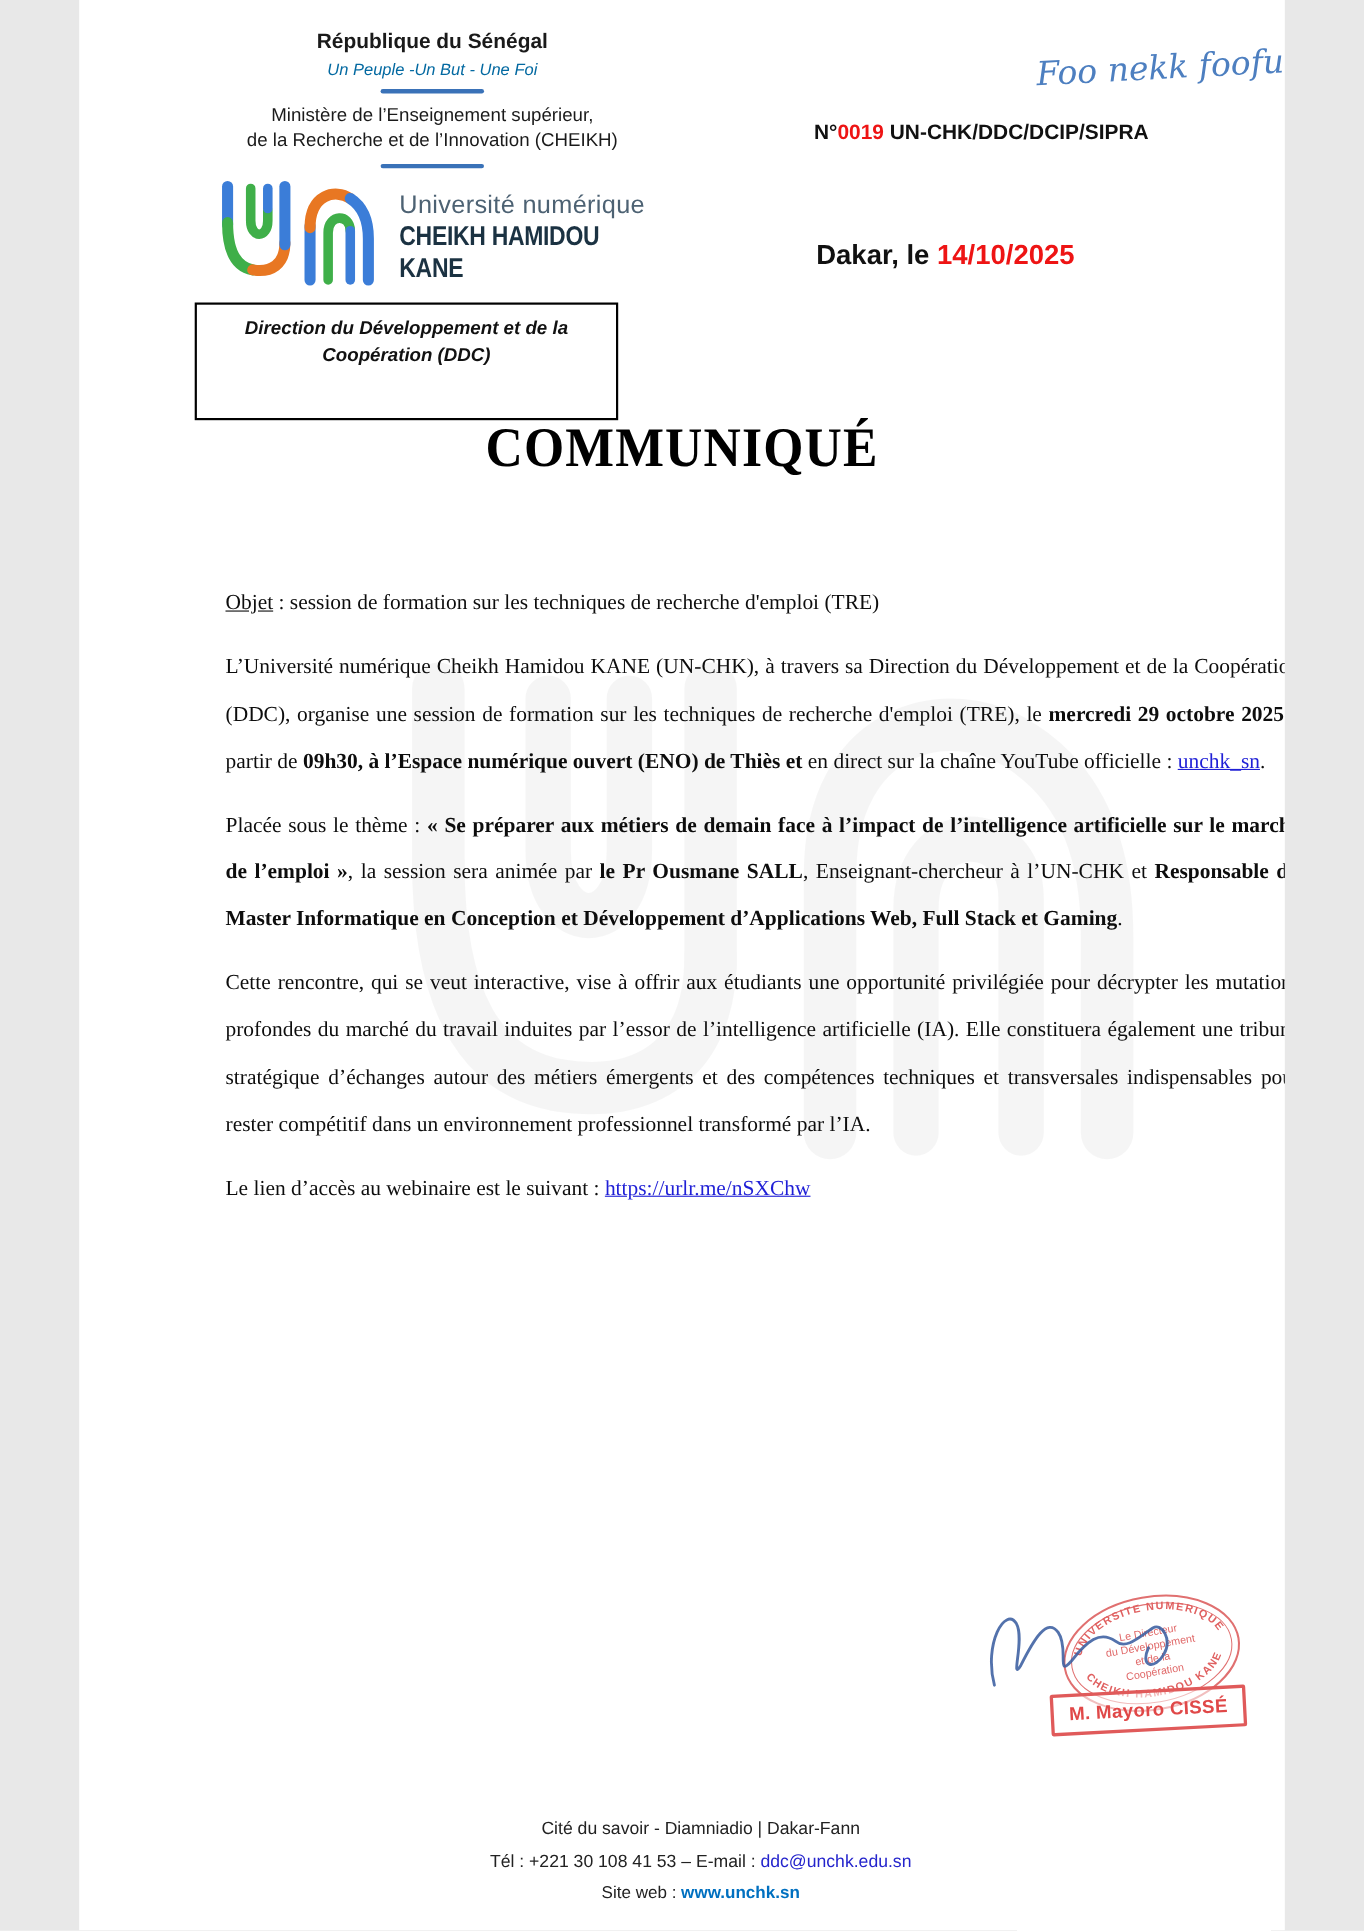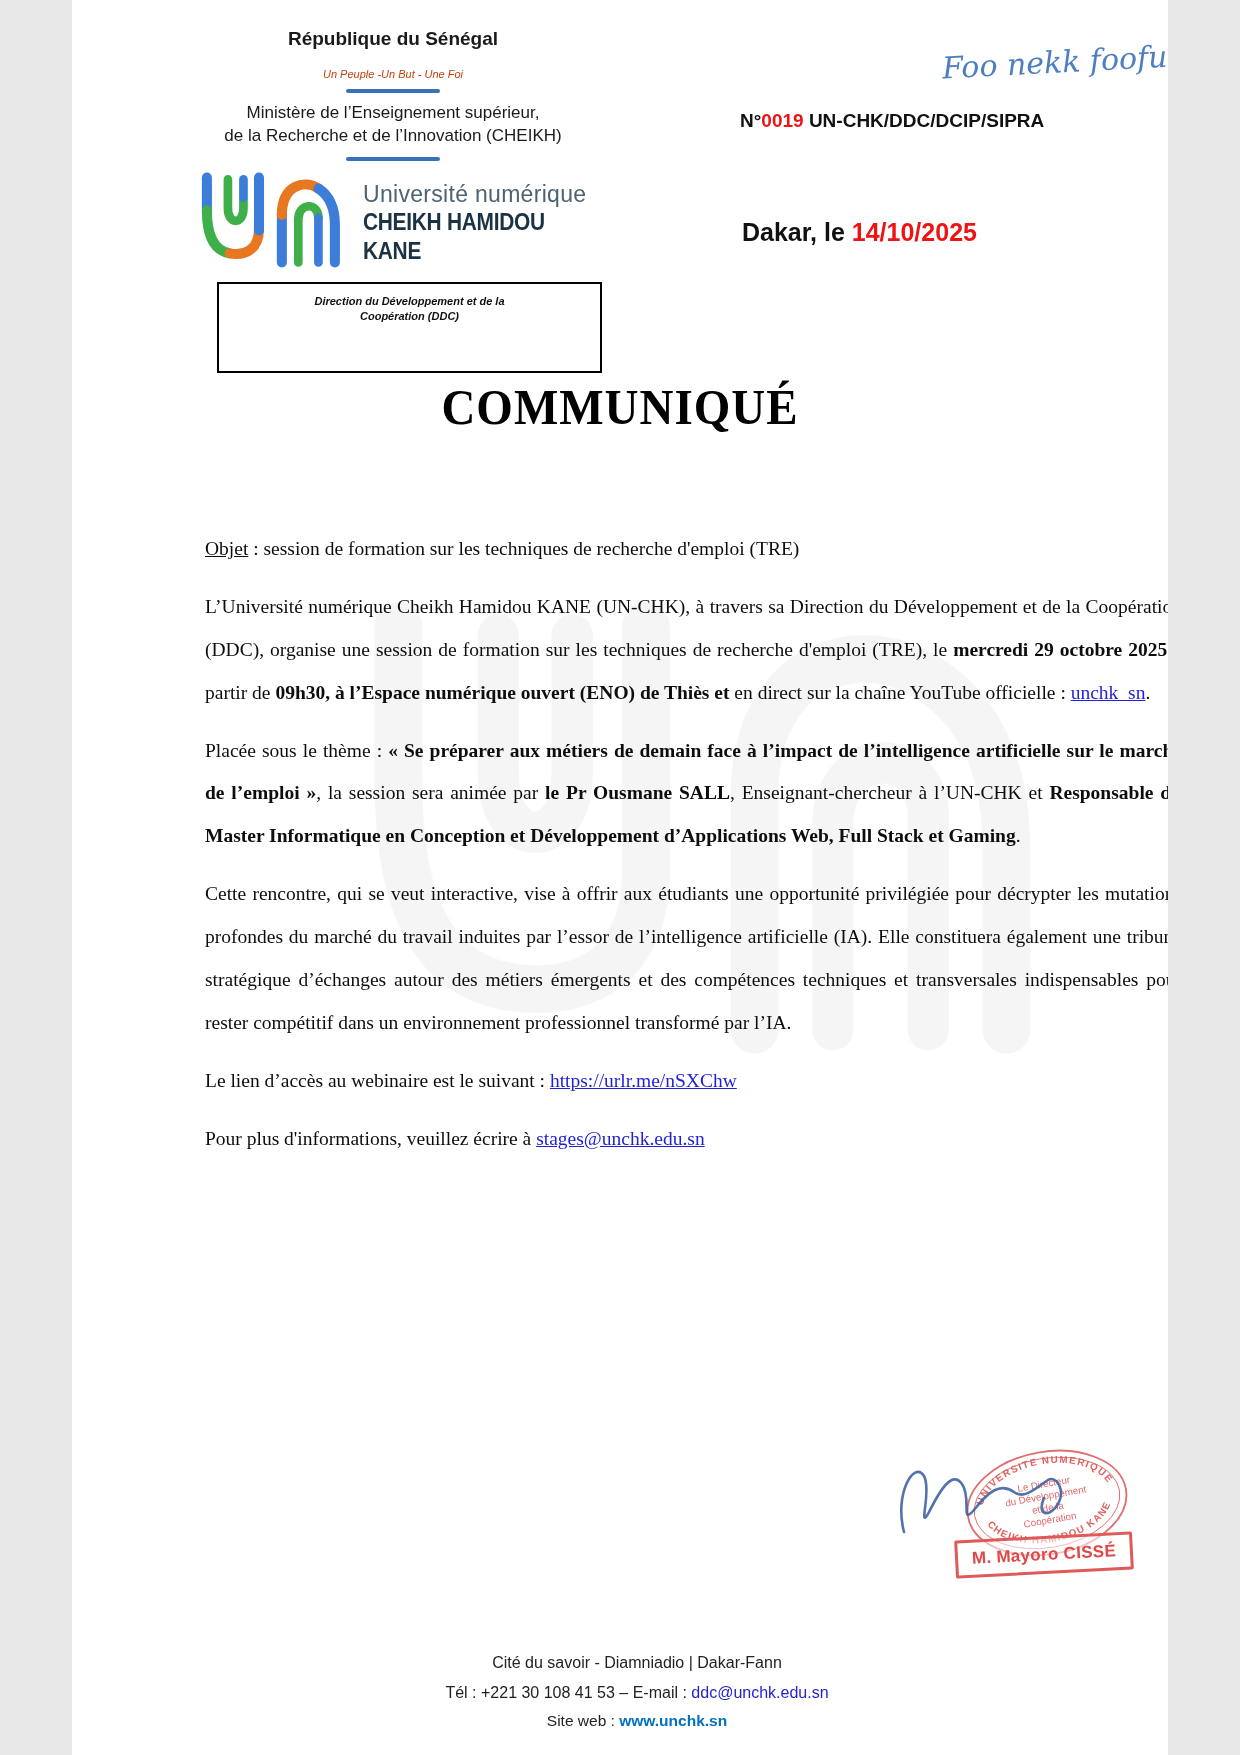--- a/index.html
+++ b/index.html
@@ -5,31 +5,31 @@
   * { margin:0; padding:0; box-sizing:border-box; }
   html,body { background:#e8e8e8; }
   .page {
     position:relative; width:1096px; height:1755px; margin:0 auto;
     background:#ffffff; overflow:hidden;
     font-family:"Liberation Sans", sans-serif; color:#111;
   }
   
   .hdr-left { position:absolute; left:105px; top:28px; width:432px; text-align:center; }
   .republic { font-size:19px; font-weight:bold; color:#1a1a1a; }
-  .motto { font-size:11px; font-style:italic; color:#c2410c; margin-top:18px; }
+  .motto { font-size:15px; font-style:italic; color:#0369a1; margin-top:5px; }
   .blue-rule { width:94px; height:4px; background:#3a72b8; border-radius:2px; margin:9px auto; }
   .ministry { font-size:17px; color:#1a1a1a; line-height:1.35; }
   .logo-row { display:flex; align-items:center; justify-content:flex-start; gap:8px; margin-top:4px; padding-left:18px; }
   .uni-text { text-align:left; }
   .uni-line1 { font-size:23px; color:#4d6273; letter-spacing:.3px; }
   .uni-line2 { font-size:22px; font-weight:bold; color:#1b3242; letter-spacing:-.3px;
                transform:scale(.95,1.12); transform-origin:left center; margin-top:3px; }
   .direction-box { width:385px; margin-top:8px; border:2px solid #000;
                    padding:10px 14px 46px; font-weight:bold; font-style:italic;
-                   font-size:11px; line-height:1.4;margin-left:40px; }
+                   font-size:17px; line-height:1.4; }
   
   .slogan { position:absolute; left:870px; top:44px; width:250px;
             font-family:"DejaVu Serif", serif; font-style:italic;
             font-size:30px; color:#4d7fc0; transform:rotate(-3deg); white-space:nowrap; }
   .refline { position:absolute; left:668px; top:110px; font-size:19px; font-weight:bold; }
   .refline .num { color:#ee1414; }
   .dateline { position:absolute; left:670px; top:218px; font-size:25px; font-weight:bold; }
   .dateline .date { color:#ee1414; }
   
   .doc-title { position:absolute; left:0; right:0; top:380px; text-align:center;
@@ -138,21 +138,20 @@
 
     <p><span>L’Université numérique Cheikh Hamidou KANE (UN-CHK), à travers sa Direction du Développement et de la Coopération (DDC), organise une session de formation sur les techniques de recherche d'emploi (TRE), le </span><b>mercredi 29 octobre 2025</b><span> à partir de </span><b>09h30, à l’Espace numérique ouvert (ENO) de Thiès et</b><span> en direct sur la chaîne YouTube officielle : </span><a class="lnk">unchk_sn</a><span>.</span></p>
 
     <p><span>Placée sous le thème : </span><b>« Se préparer aux métiers de demain face à l’impact de l’intelligence artificielle sur le marché de l’emploi »</b><span>, la session sera animée par </span><b>le Pr Ousmane SALL</b><span>, Enseignant-chercheur à l’UN-CHK et </span><b>Responsable du Master Informatique en Conception et Développement d’Applications Web, Full Stack et Gaming</b><span>.</span></p>
 
     <p>Cette rencontre, qui se veut interactive, vise à offrir aux étudiants une opportunité privilégiée pour décrypter les mutations profondes du marché du travail induites par l’essor de l’intelligence artificielle (IA). Elle constituera également une tribune stratégique d’échanges autour des métiers émergents et des compétences techniques et transversales indispensables pour rester compétitif dans un environnement professionnel transformé par l’IA.</p>
 
     <p><span>Le lien d’accès au webinaire est le suivant : </span><a class="lnk">https://urlr.me/nSXChw</a></p>
 
 
-    <p class="last"><span>Pour plus d'informations, veuillez écrire à </span><a class="lnk">stages@unchk.edu.sn</a></p>
   </div>
 
   <div class="stamp-zone">
     <div class="stamp-oval">
       <svg width="190" height="150" viewBox="0 0 204 150" fill="none">
         <g transform="rotate(-10 102 75)">
           <ellipse cx="102" cy="75" rx="86" ry="55" stroke="#e07070" stroke-width="2"></ellipse>
           <ellipse cx="102" cy="75" rx="79" ry="48" stroke="#e07070" stroke-width="1"></ellipse>
           <path id="stArcTop" d="M32,75 A70,42 0 0 1 172,75" fill="none"></path>
           <path id="stArcBottom" d="M32,75 A70,42 0 0 0 172,75" fill="none"></path>

